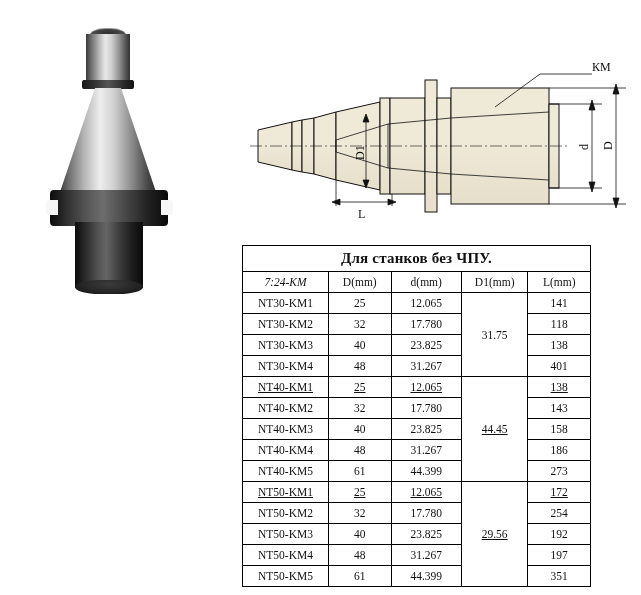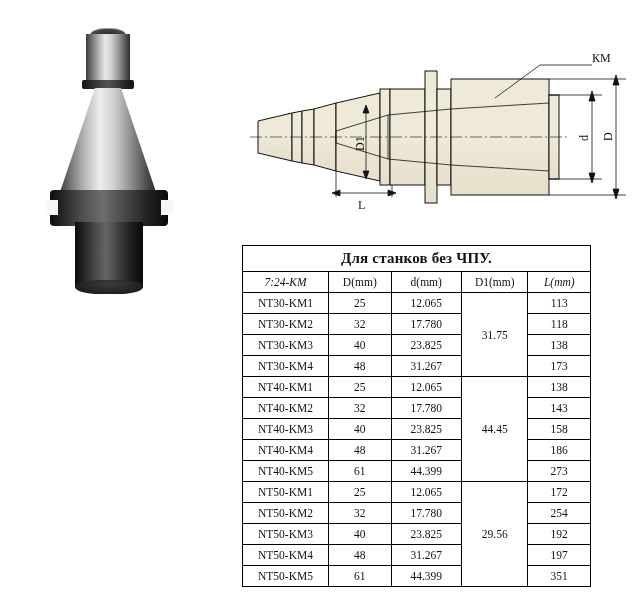--- a/index.html
+++ b/index.html
@@ -93,21 +93,21 @@
     position: absolute;
     left: 47px; top: 270px;
     width: 68px; height: 14px;
     background: radial-gradient(ellipse at 50% 30%, #3c3c3c 0%, #242424 60%, #0c0c0c 100%);
     border-radius: 50%/70%;
   }
 
   
   .drawing {
     position: absolute;
-    left: 240px; top: 43px;
+    left: 240px; top: 52px;
     width: 395px; height: 185px;
   }
   .drawing svg { display: block; }
 
   
   .table-wrap {
     position: absolute;
     left: 242px; top: 245px;
     width: 349px;
   }
@@ -128,22 +128,22 @@
   table.spec .title-cell {
     font-weight: bold;
     font-size: 15px;
     padding: 4px 2px;
     letter-spacing: .2px;
   }
   .col-model { width: 82px; font-style: italic; }
   .col-d     { width: 58px; }
   .col-dd    { width: 66px; }
   .col-d1    { width: 62px; }
-  .col-l     { width: 58px; font-style: italic; }
-  .grp-sep td { border-top: 1.6px solid #000; }
+  .col-l     { width: 58px; }
+  .grp-sep td { border-top: 1.6px solid #000; text-decoration: underline; }
 </style>
 </head>
 <body>
 
 <div class="page">
 
   <div class="photo">
     <div class="ph-top-bore"></div>
     <div class="ph-neck"></div>
     <div class="ph-ring"></div>
@@ -248,39 +248,39 @@
           <td class="col-dd">d(mm)</td>
           <td class="col-d1">D1(mm)</td>
           <td class="col-l">L(mm)</td>
         </tr>
 
         <tr>
           <td>NT30-KM1</td>
           <td>25</td>
           <td>12.065</td>
           <td rowspan="4">31.75</td>
-          <td>113</td>
+          <td>141</td>
         </tr>
         <tr>
           <td>NT30-KM2</td>
           <td>32</td>
           <td>17.780</td>
           <td>118</td>
         </tr>
         <tr>
           <td>NT30-KM3</td>
           <td>40</td>
           <td>23.825</td>
           <td>138</td>
         </tr>
         <tr>
           <td>NT30-KM4</td>
           <td>48</td>
           <td>31.267</td>
-          <td>173</td>
+          <td>401</td>
         </tr>
 
         <tr class="grp-sep">
           <td>NT40-KM1</td>
           <td>25</td>
           <td>12.065</td>
           <td rowspan="5">44.45</td>
           <td>138</td>
         </tr>
         <tr>

